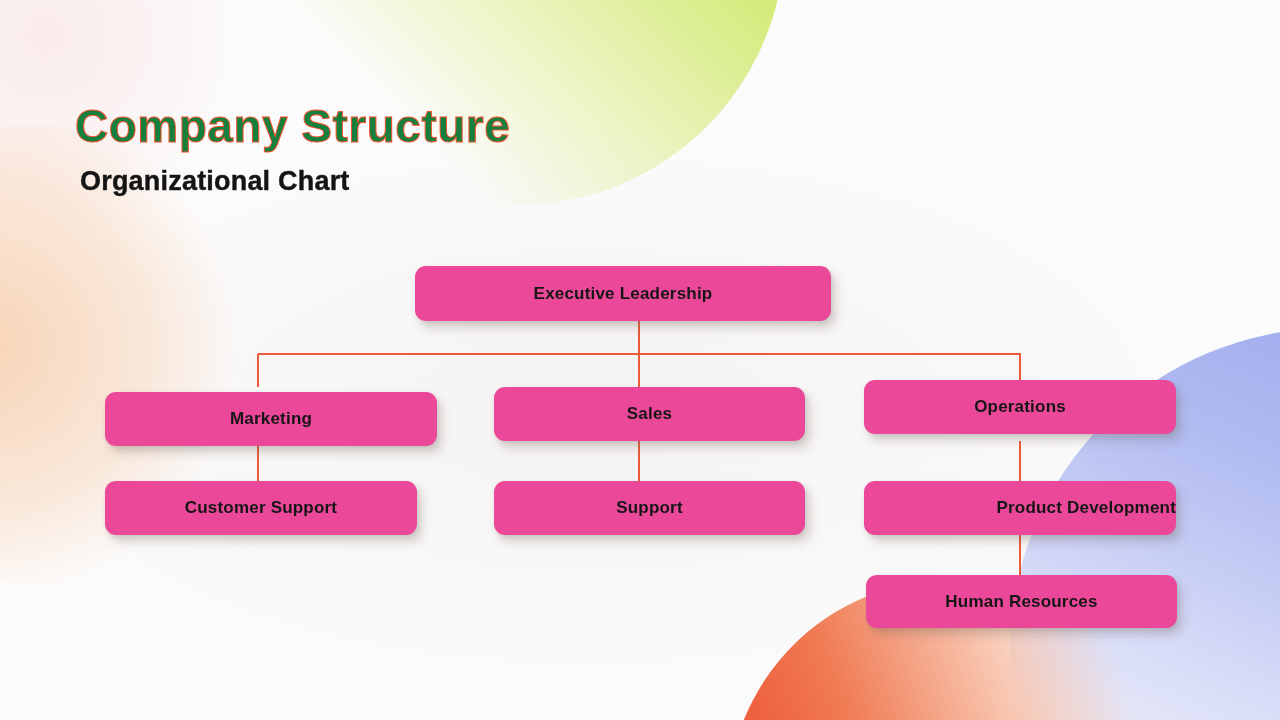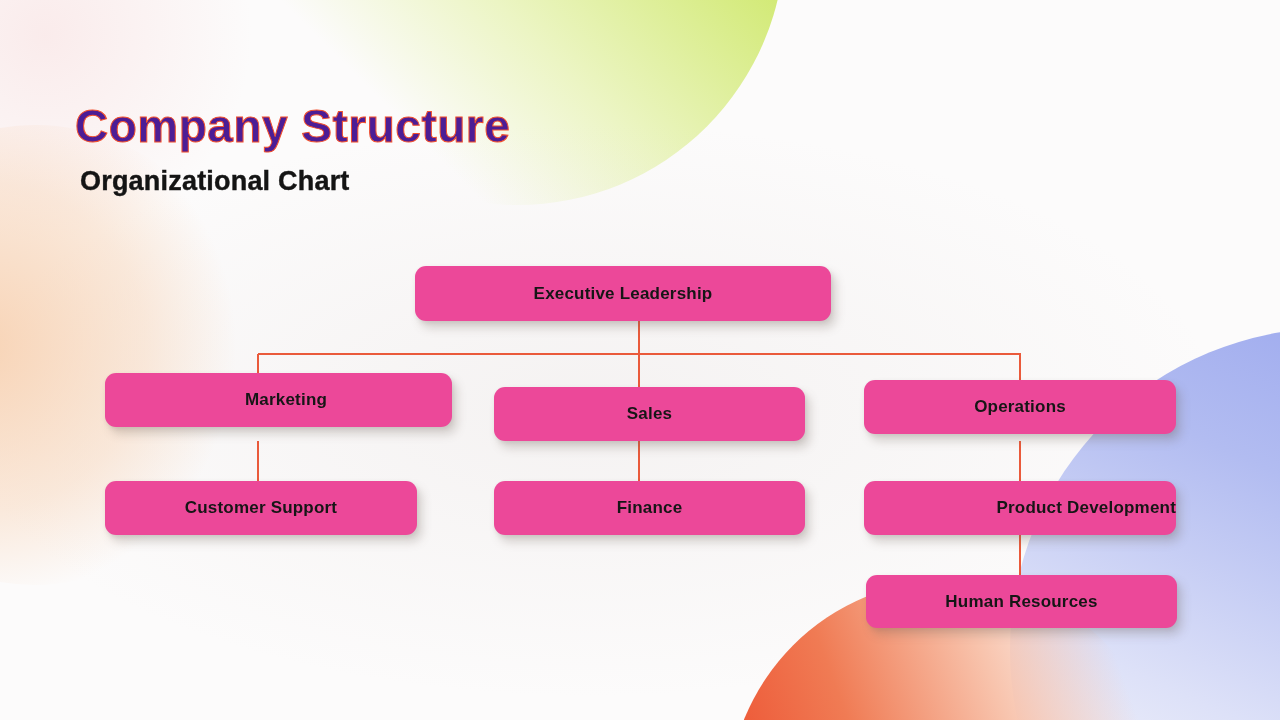--- a/index.html
+++ b/index.html
@@ -44,39 +44,39 @@
     background: radial-gradient(circle,
       rgba(248,216,216,0.45) 0%, rgba(248,216,216,0) 68%);
   }
   #bg-tint {
     position: absolute; inset: 0; z-index: 0;
     background: radial-gradient(ellipse 880px 400px at 46% 57%,
       rgba(205,195,193,0.16) 0%, rgba(205,195,193,0) 72%);
   }
   .title {
     position: absolute; left: 75px; top: 99px; z-index: 3;
-    font-size: 46px; font-weight: bold; color: #4c1d95;
+    font-size: 46px; font-weight: bold; color: #15803d;
     -webkit-text-stroke: 1px #f2502e; letter-spacing: 0.5px;
   }
   .subtitle {
     position: absolute; left: 80px; top: 166px; z-index: 3;
     font-size: 27px; font-weight: bold; color: #141414;
     -webkit-text-stroke: 0.4px #141414; letter-spacing: 0.2px;
   }
   .connector { position: absolute; background: #ea5a3b; z-index: 1; }
   .node {
     position: absolute; z-index: 2;
     background: #ec4899; border-radius: 11px;
     display: flex; align-items: center; justify-content: center;
     font-size: 17px; font-weight: bold; color: #161616;
     letter-spacing: 0.2px;
     box-shadow: 5px 7px 10px rgba(110,95,88,0.25), 1px 2px 4px rgba(110,95,88,0.12);
   }
   #node-exec        { left: 415px; top: 266px; width: 416px; height: 55px; }
-  #node-marketing   { left: 105px; top: 373px; width: 332px; height: 54px; padding-left: 15px; }
+  #node-marketing   { left: 105px; top: 392px; width: 332px; height: 54px; }
   #node-sales       { left: 494px; top: 387px; width: 311px; height: 54px; }
   #node-operations  { left: 864px; top: 380px; width: 312px; height: 54px; }
   #node-customer    { left: 105px; top: 481px; width: 312px; height: 54px; }
   #node-finance     { left: 494px; top: 481px; width: 311px; height: 54px; }
   #node-product     { left: 864px; top: 481px; width: 312px; height: 54px; justify-content: flex-end; }
   #node-hr          { left: 866px; top: 575px; width: 311px; height: 53px; }
 
   #c-exec-down  { left: 638px;  top: 321px; width: 2px;   height: 33px; }
   #c-horizontal { left: 258px;  top: 353px; width: 763px; height: 2px;  }
   #c-mkt-down   { left: 257px;  top: 354px; width: 2px;   height: 33px; }
@@ -123,21 +123,21 @@
     <span>Sales</span>
   </div>
   <div class="node" id="node-operations">
     <span>Operations</span>
   </div>
 
   <div class="node" id="node-customer">
     <span>Customer Support</span>
   </div>
   <div class="node" id="node-finance">
-    <span>Finance</span>
+    <span>Support</span>
   </div>
   <div class="node" id="node-product">
     <span>Product Development</span>
   </div>
 
   <div class="node" id="node-hr">
     <span>Human Resources</span>
   </div>
 
 </div>

